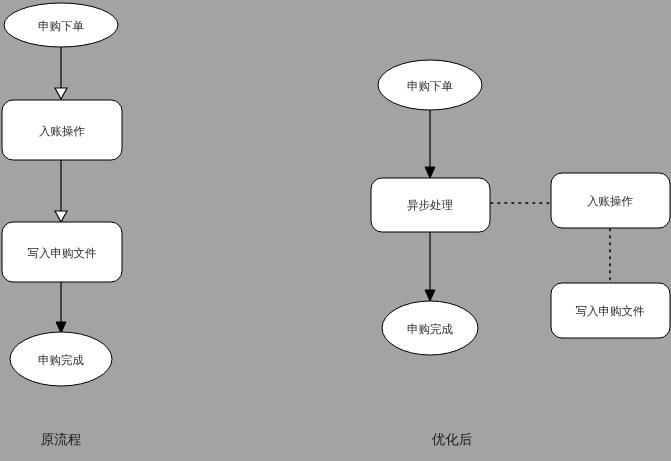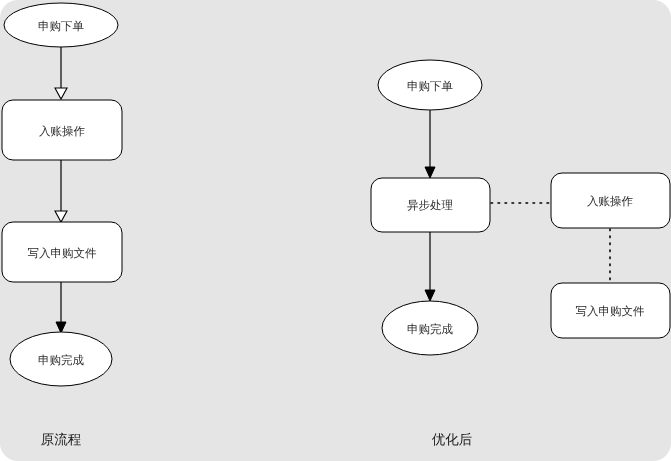--- a/index.html
+++ b/index.html
@@ -8,23 +8,22 @@
     padding: 0;
     background: #ffffff;
   }
   body {
     font-family: "DejaVu Sans", "Liberation Sans", sans-serif;
   }
   #canvas {
     position: relative;
     width: 671px;
     height: 461px;
-    background: #e5e5e5;
+    background: #a3a3a3;
     overflow: hidden;
-    border-radius: 18px;
   }
   #diagram-svg {
     position: absolute;
     left: 0;
     top: 0;
     width: 671px;
     height: 461px;
     display: block;
   }
   .node-shape {

